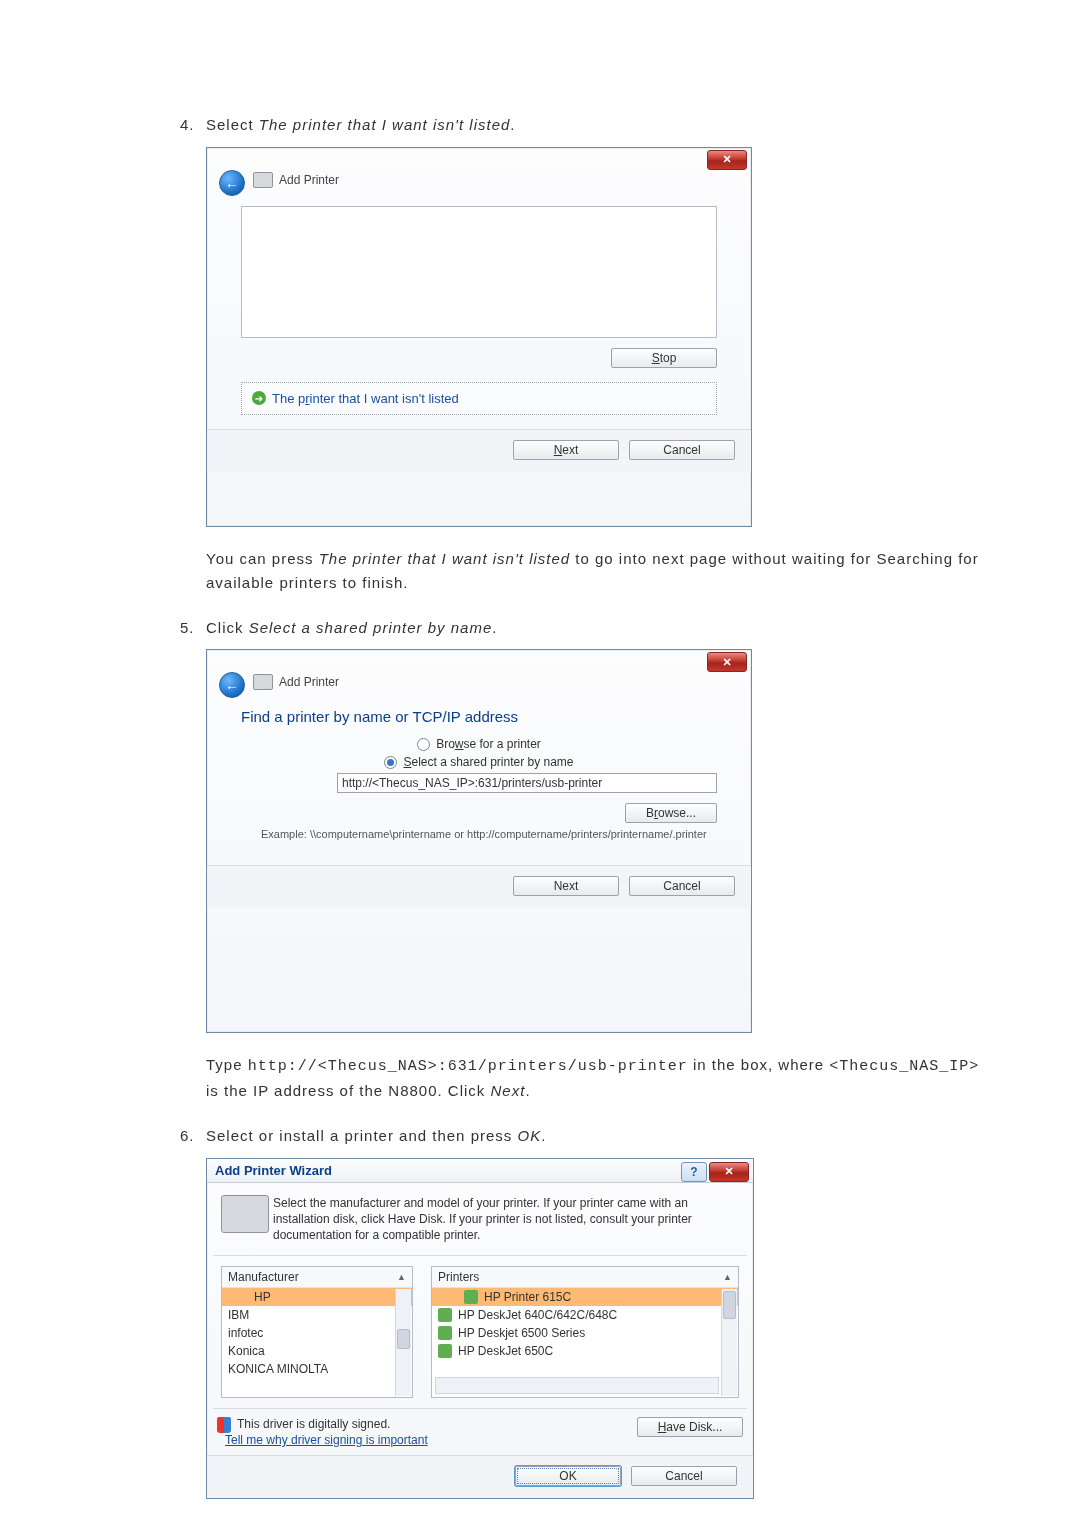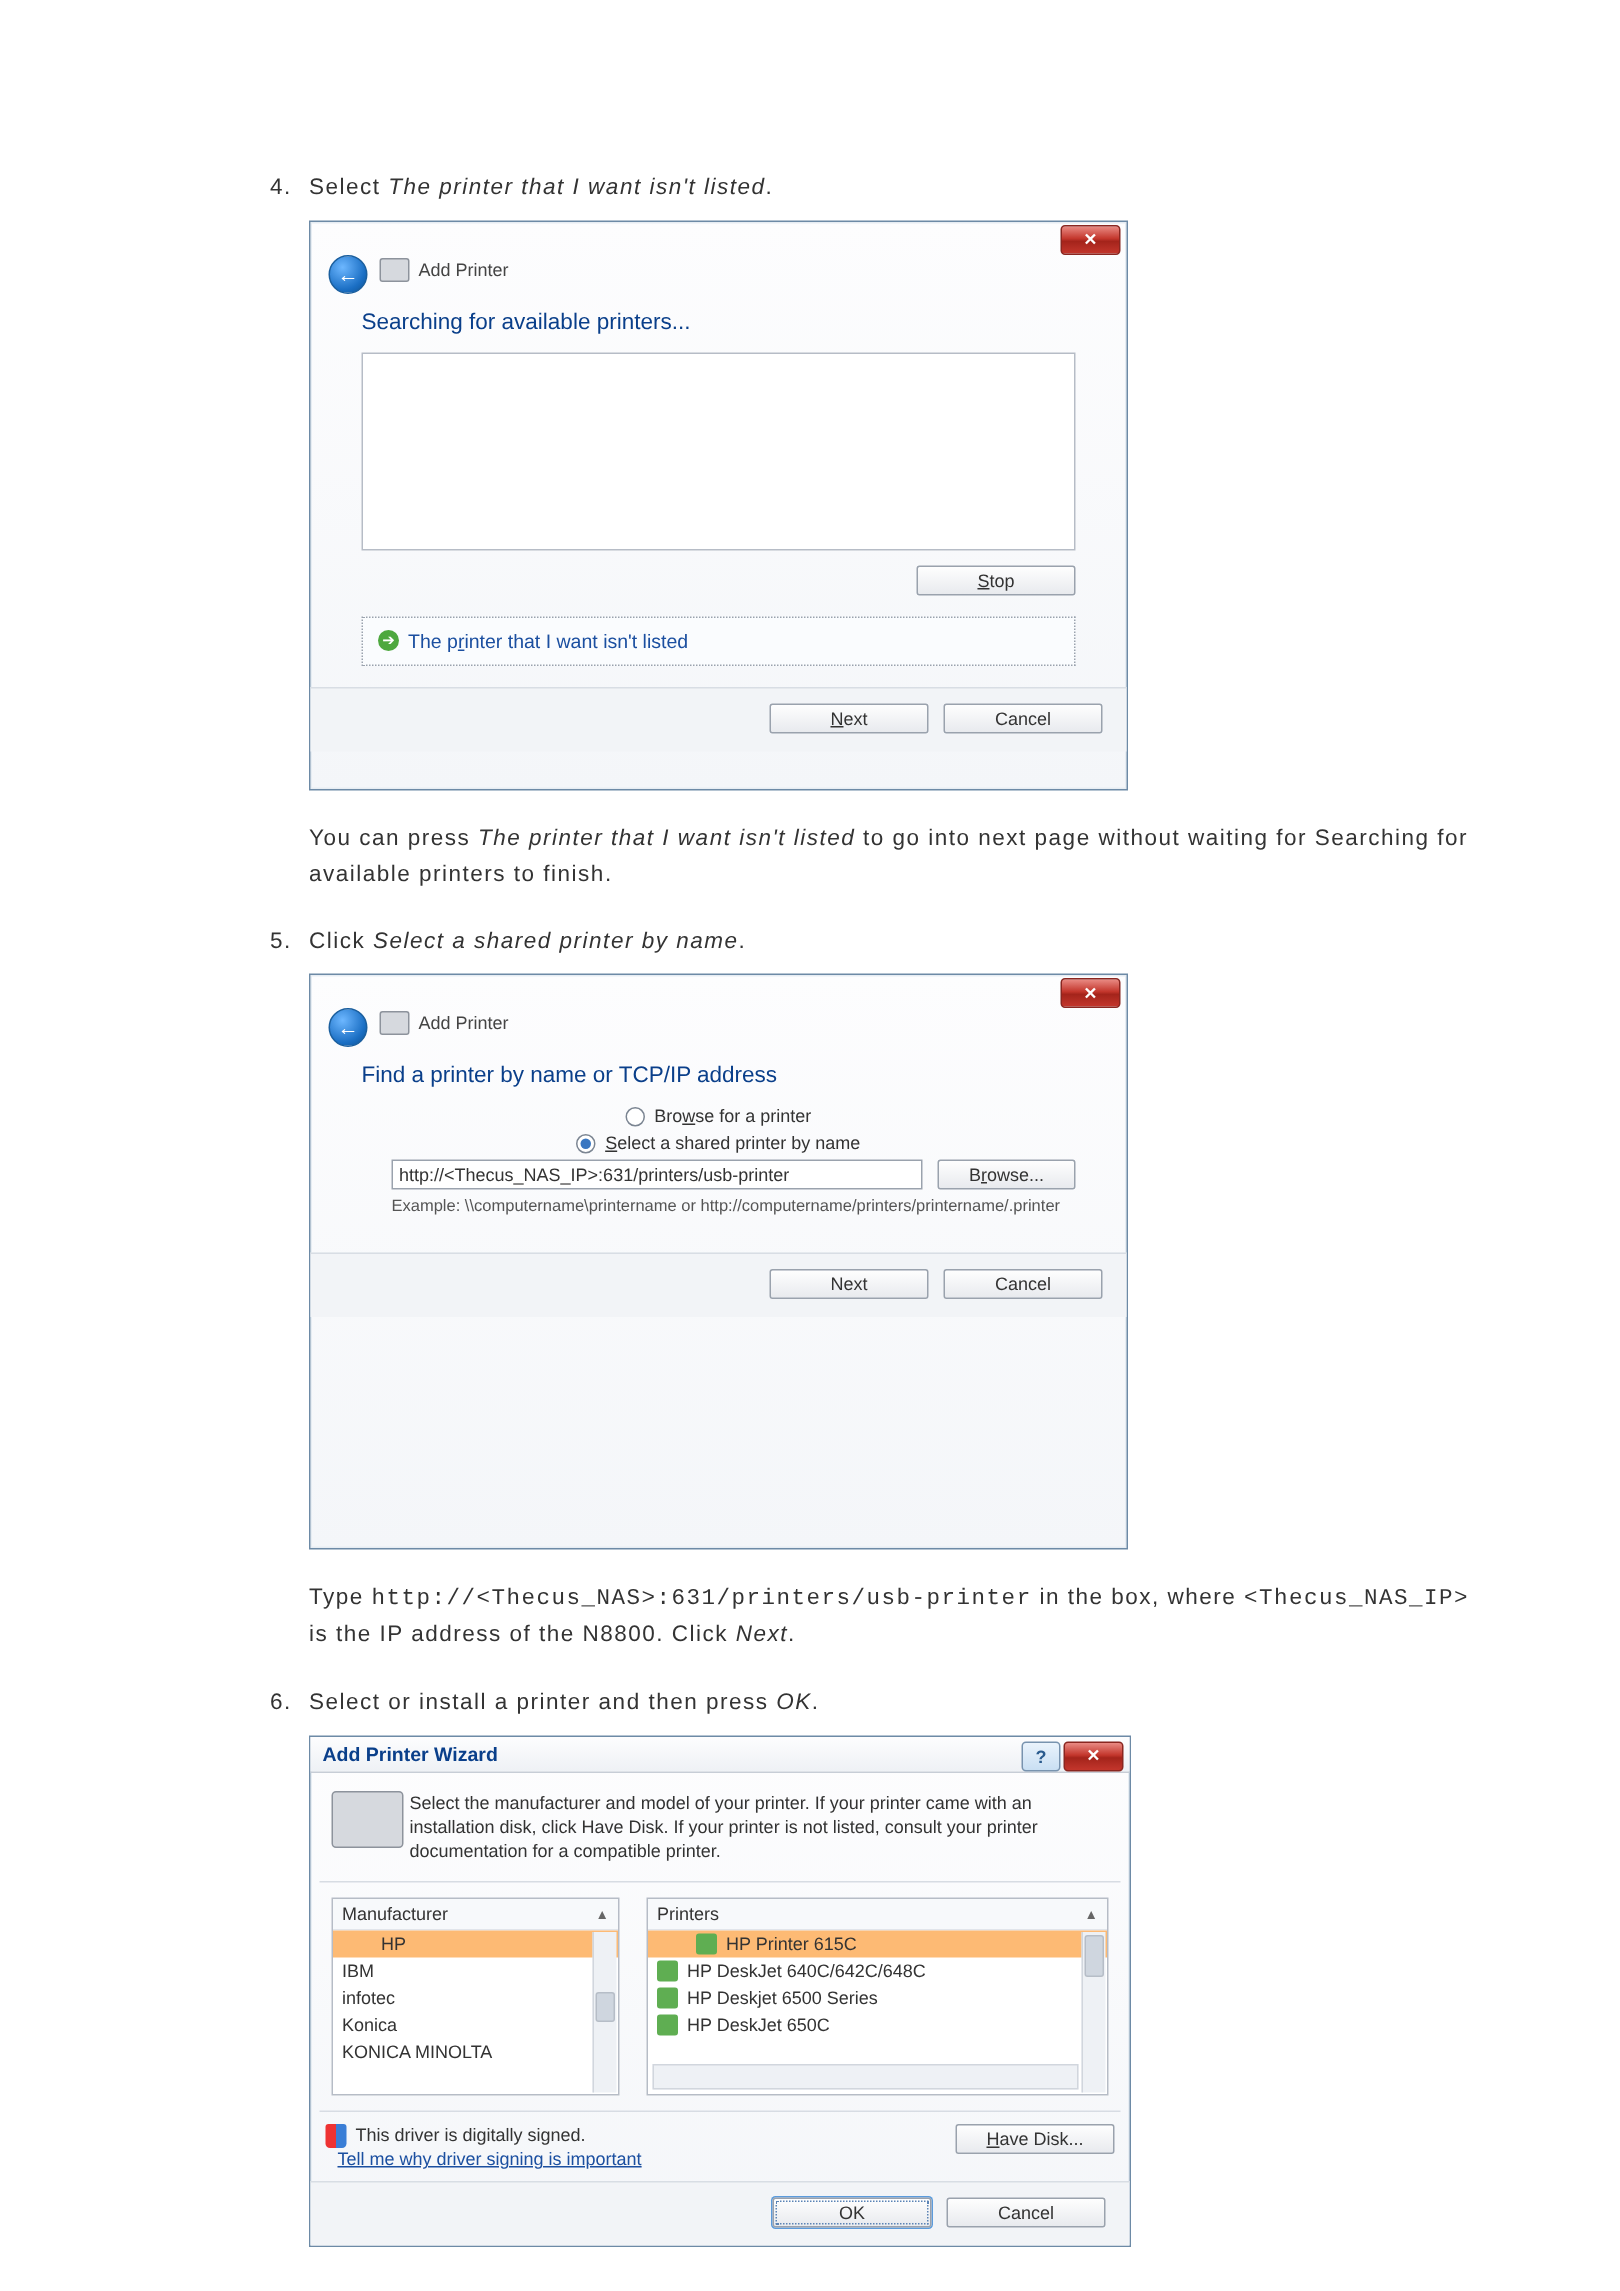--- a/index.html
+++ b/index.html
@@ -164,21 +164,20 @@
 
     <div class="screenshot">
       <div class="win" style="height:378px;">
         <div class="close-x">✕</div>
         <div class="back-circle">←</div>
         <div class="win-title-row">
           <span class="printer-glyph"></span>
           <span>Add Printer</span>
         </div>
         <div class="win-body">
-          <div class="blue-h">Searching for available printers...</div>
           <div class="listbox"></div>
           <div class="stop-row">
             <span class="btn"><span class="u">S</span>top</span>
           </div>
           <div class="link-not-listed">
             <span class="arrow-right">➔</span>
             <span>The p<span class="u">r</span>inter that I want isn't listed</span>
 
           </div>
         </div>
@@ -216,21 +215,21 @@
           <div class="radio-row">
             <span class="radio"></span>
             <span>Bro<span class="u">w</span>se for a printer</span>
 
           </div>
           <div class="radio-row">
             <span class="radio sel"></span>
             <span><span class="u">S</span>elect a shared printer by name</span>
 
           </div>
-          <div style="display:flex;gap:10px;align-items:flex-end;margin:2px 0 2px 20px;">
+          <div style="display:flex;gap:10px;align-items:flex-end;margin:2px 0 2px 20px;flex-direction:column;">
             <span class="textbox">http://&lt;Thecus_NAS_IP&gt;:631/printers/usb-printer</span>
             <span class="btn" style="min-width:70px">B<span class="u">r</span>owse...</span>
           </div>
           <div class="hint">Example: \\computername\printername or http://computername/printers/printername/.printer</div>
         </div>
         <div class="footer-row">
           <span class="btn">Next</span>
           <span class="btn">Cancel</span>
         </div>
       </div>

